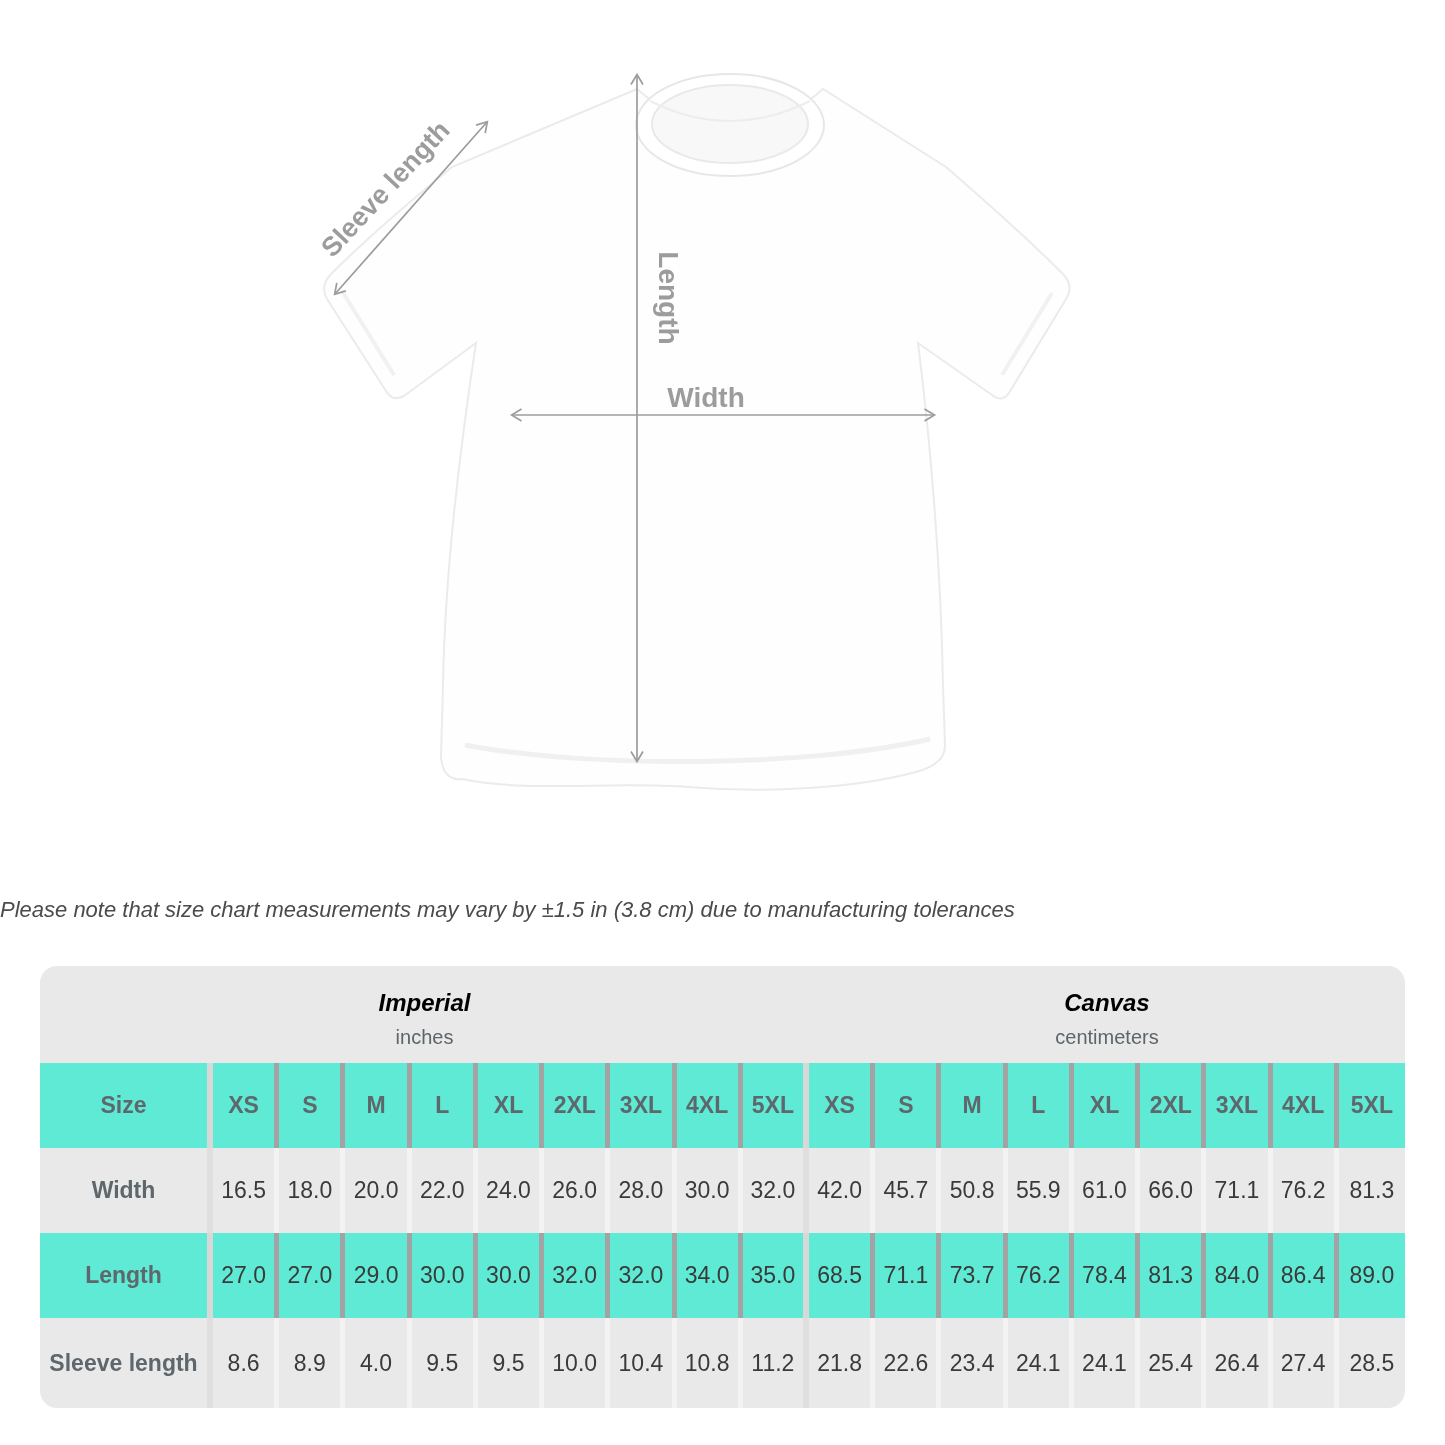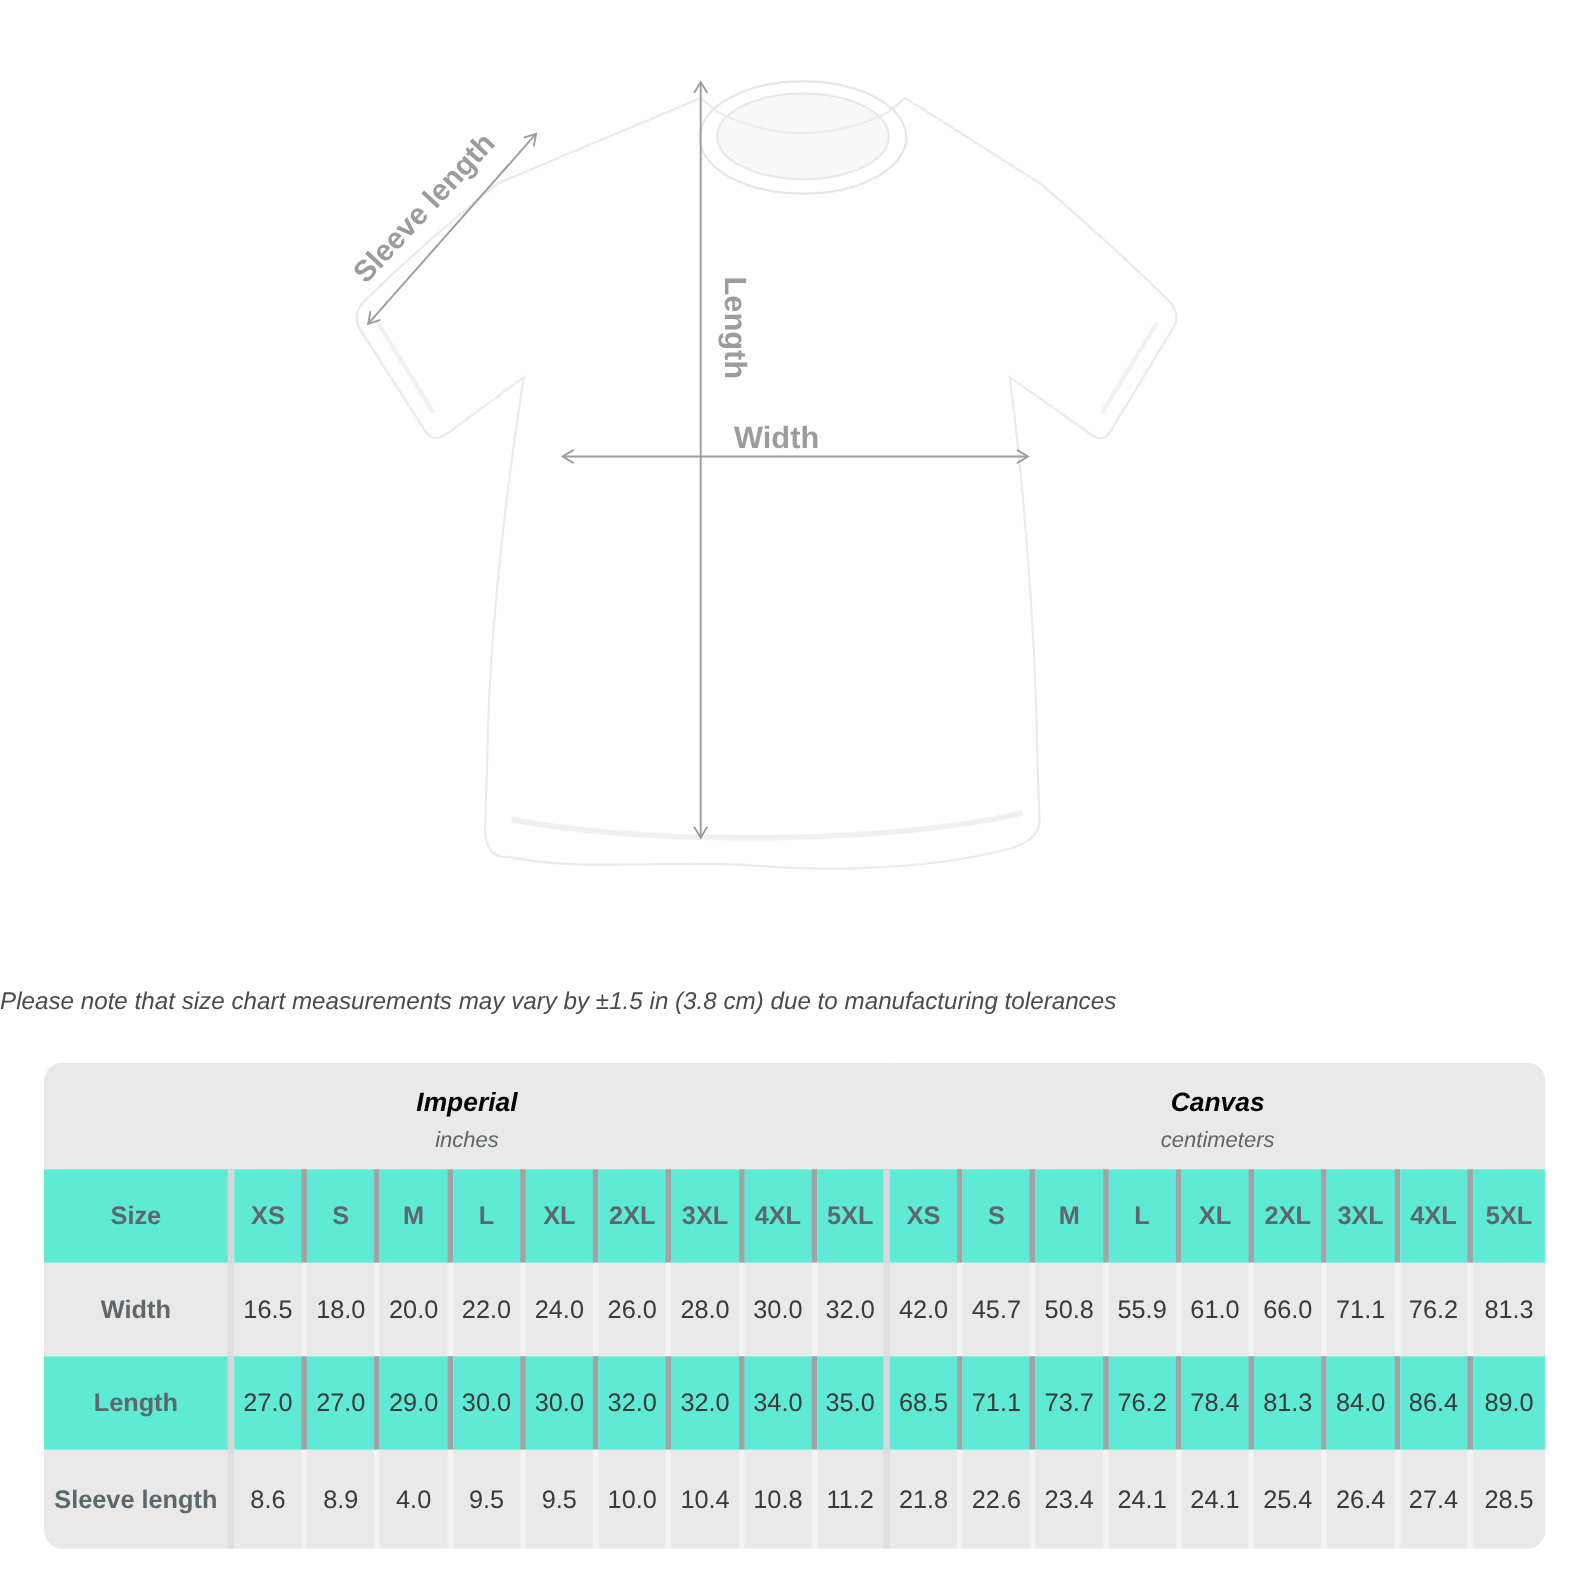--- a/index.html
+++ b/index.html
@@ -19,21 +19,21 @@
   
   #size-grid{position:absolute;left:40px;top:966px;width:1365px;height:442px;
              display:grid;grid-template-columns:173px repeat(18,1fr);
              grid-template-rows:97px 85px 85px 85px 90px;
              border-radius:17px;overflow:hidden;}
   .band{grid-row:1;background:#e9e9e9;display:flex;flex-direction:column;
         align-items:center;justify-content:center;padding-top:8px;gap:9px;}
   .band-left{grid-column:1/11;}
   .band-right{grid-column:11/20;}
   .bname{font-size:24px;font-weight:bold;font-style:italic;color:#000000;}
-  .bunit{font-size:20px;font-style:italic;color:#5c656a;}
+  .bunit{font-size:20px;color:#5c656a;}
 
   .cell{display:flex;align-items:center;justify-content:center;
         font-size:23px;box-sizing:border-box;}
   .rw{background:#5eead4;}
   .rg{background:#e9e9e9;}
   .rw.sep{border-right:5px solid #a3a3a3;}
   .rw.sep-strong{border-right:6px solid #d8d8d8;}
   .rg.sep{border-right:5px solid #f3f3f3;}
   .rg.sep-strong{border-right:6px solid #dfdfdf;}
   .hdr{font-weight:bold;color:#5e676c;}

